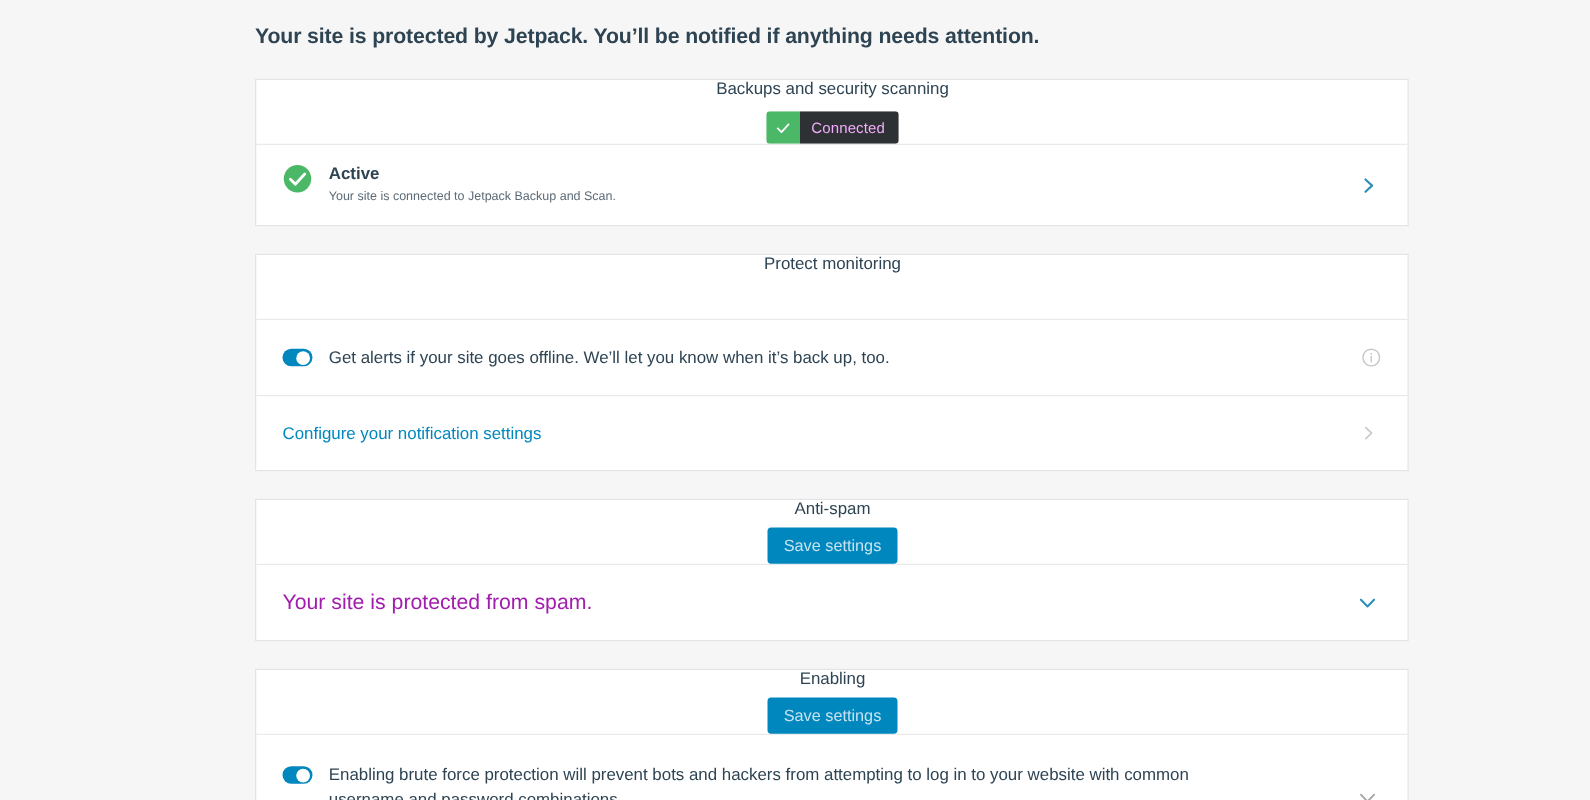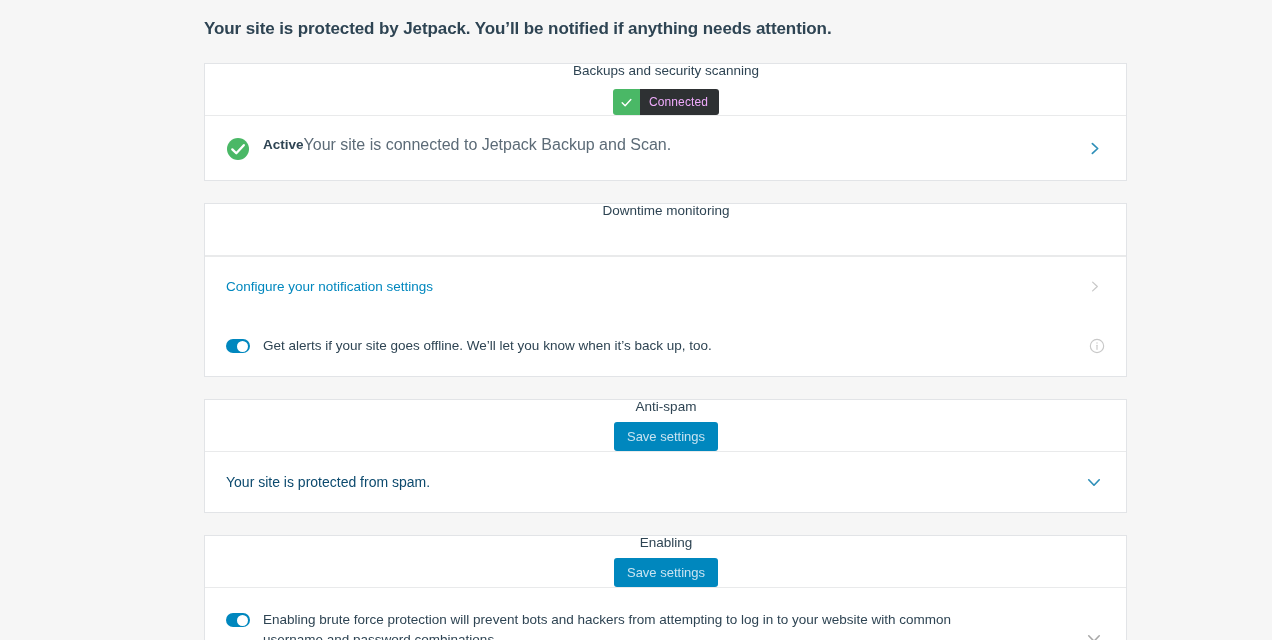--- a/index.html
+++ b/index.html
@@ -130,29 +130,29 @@
   }
 
   
   .status-icon {
     width: 24px;
     height: 24px;
     flex: 0 0 24px;
     margin-right: 13px;
     margin-top: 2px;
   }
-  .status-text-wrap { display: flex; flex-direction: row; }
+  .status-text-wrap { display: flex; flex-direction: column; }
   .status-title {
     font-size: 13.5px;
     font-weight: bold;
     color: #2e4453;
     line-height: 19px;
   }
   .status-sub {
-    font-size: 16px;
+    font-size: 10px;
     color: #5c6b77;
     line-height: 19px;
   }
 
   
   .chevron {
     flex: 0 0 auto;
     display: flex;
     align-items: center;
     justify-content: center;
@@ -190,22 +190,22 @@
   }
 
   .link-text {
     font-size: 13.5px;
     color: #0087be;
     text-decoration: none;
     cursor: pointer;
   }
 
   .plain-text {
-    font-size: 14px;
-    color: #0c4a6e;
+    font-size: 17px;
+    color: #a21caf;
   }
 
   
   .info-icon {
     flex: 0 0 auto;
     width: 18px;
     height: 18px;
     display: flex;
     align-items: center;
     justify-content: center;
@@ -252,48 +252,48 @@
         <span class="chevron">
           <svg width="17" height="17" viewBox="0 0 24 24" fill="none" stroke="#2e8fb8" stroke-width="2.4" stroke-linecap="round" stroke-linejoin="round">
             <polyline points="9,5 16.5,12 9,19"></polyline>
           </svg>
         </span>
       </div>
     </div>
 
     <div class="card">
       <div class="card-header">
-        <span class="card-title">Downtime monitoring</span>
-      </div>
-
-      <div class="card-row row-sep">
-        <a class="link-text">Configure your notification settings</a>
-        <span class="spacer"></span>
-        <span class="chevron">
-          <svg width="15" height="15" viewBox="0 0 24 24" fill="none" stroke="#c8c8c8" stroke-width="2" stroke-linecap="round" stroke-linejoin="round">
-            <polyline points="9,5 16.5,12 9,19"></polyline>
-          </svg>
-        </span>
+        <span class="card-title">Protect monitoring</span>
       </div>
 
       <div class="card-row">
         <div class="row-left">
           <span class="toggle">
             <span class="knob"></span>
           </span>
           <span class="row-text">Get alerts if your site goes offline. We’ll let you know when it’s back up, too.</span>
         </div>
         <span class="info-icon">
           <svg width="16" height="16" viewBox="0 0 24 24" fill="none" stroke="#c8c8c8" stroke-width="1.7">
             <circle cx="12" cy="12" r="10"></circle>
             <line x1="12" y1="10.8" x2="12" y2="17" stroke-linecap="round"></line>
             <circle cx="12" cy="7.6" r="1.05" fill="#c8c8c8" stroke="none"></circle>
           </svg>
         </span>
       </div>
+
+      <div class="card-row row-sep">
+        <a class="link-text">Configure your notification settings</a>
+        <span class="spacer"></span>
+        <span class="chevron">
+          <svg width="15" height="15" viewBox="0 0 24 24" fill="none" stroke="#c8c8c8" stroke-width="2" stroke-linecap="round" stroke-linejoin="round">
+            <polyline points="9,5 16.5,12 9,19"></polyline>
+          </svg>
+        </span>
+      </div>
     </div>
 
     <div class="card">
       <div class="card-header">
         <span class="card-title">Anti-spam</span>
         <button class="btn-save">Save settings</button>
       </div>
 
       <div class="card-row">
         <span class="plain-text">Your site is protected from spam.</span>

